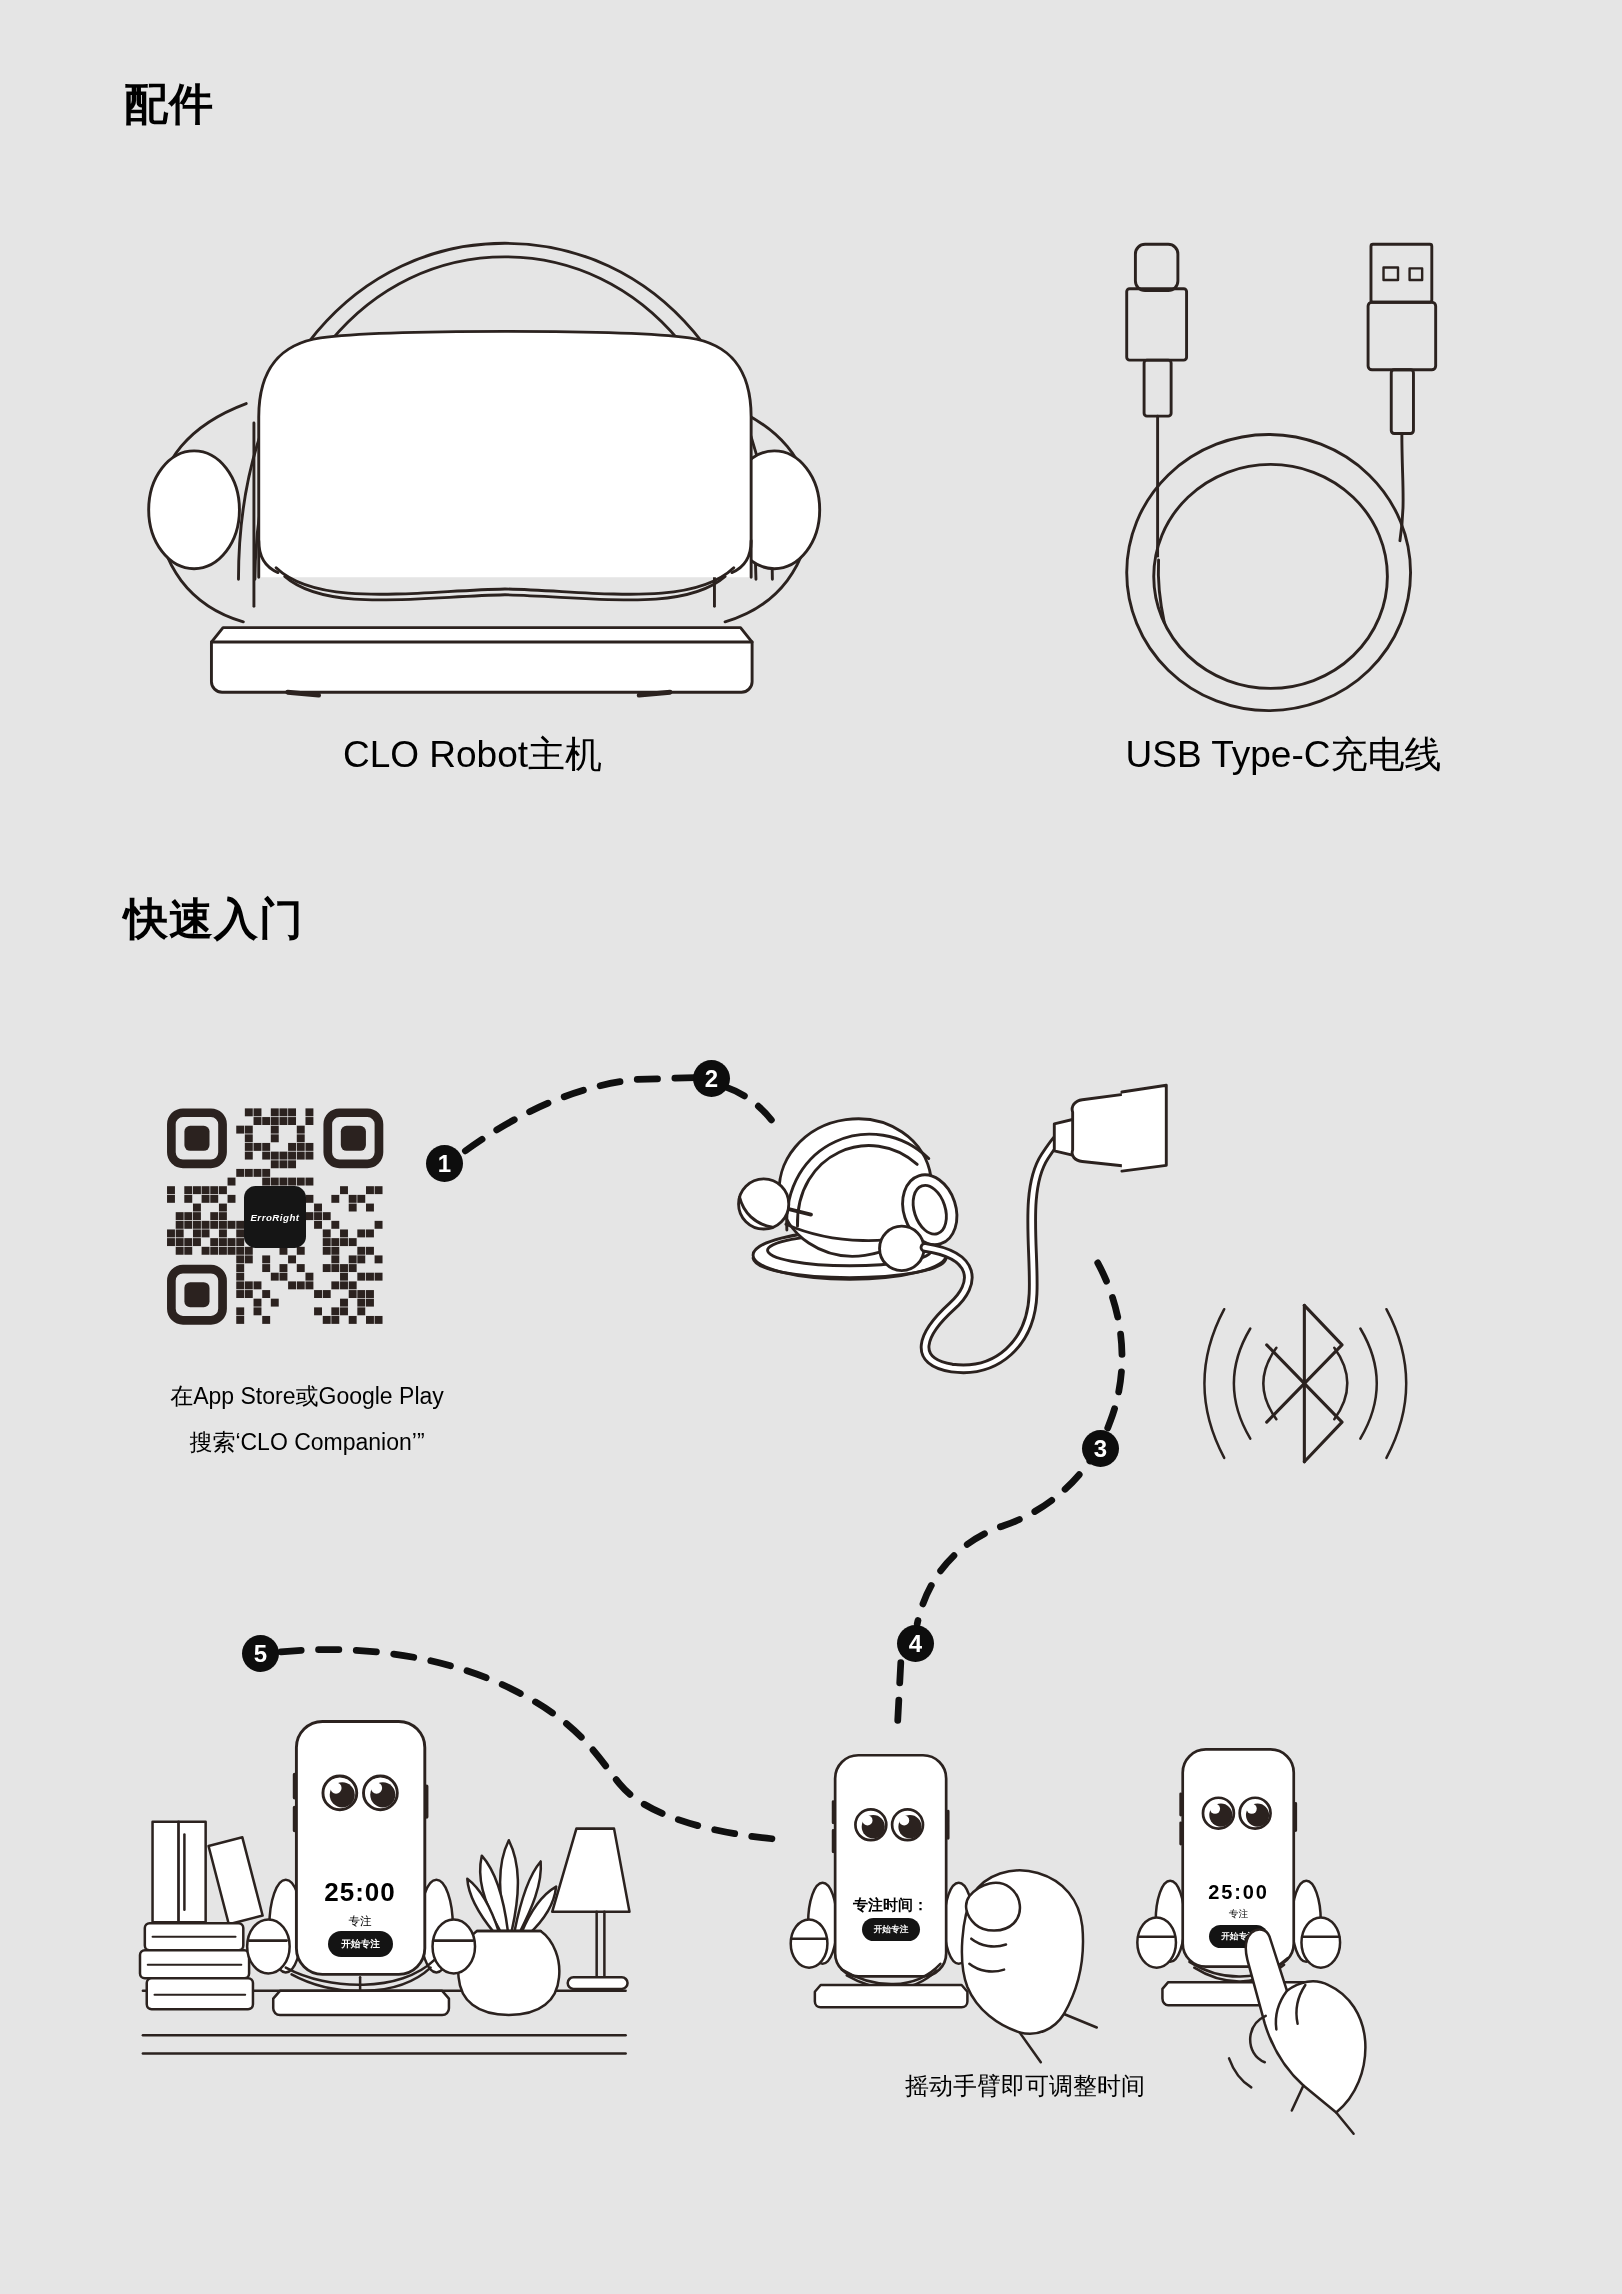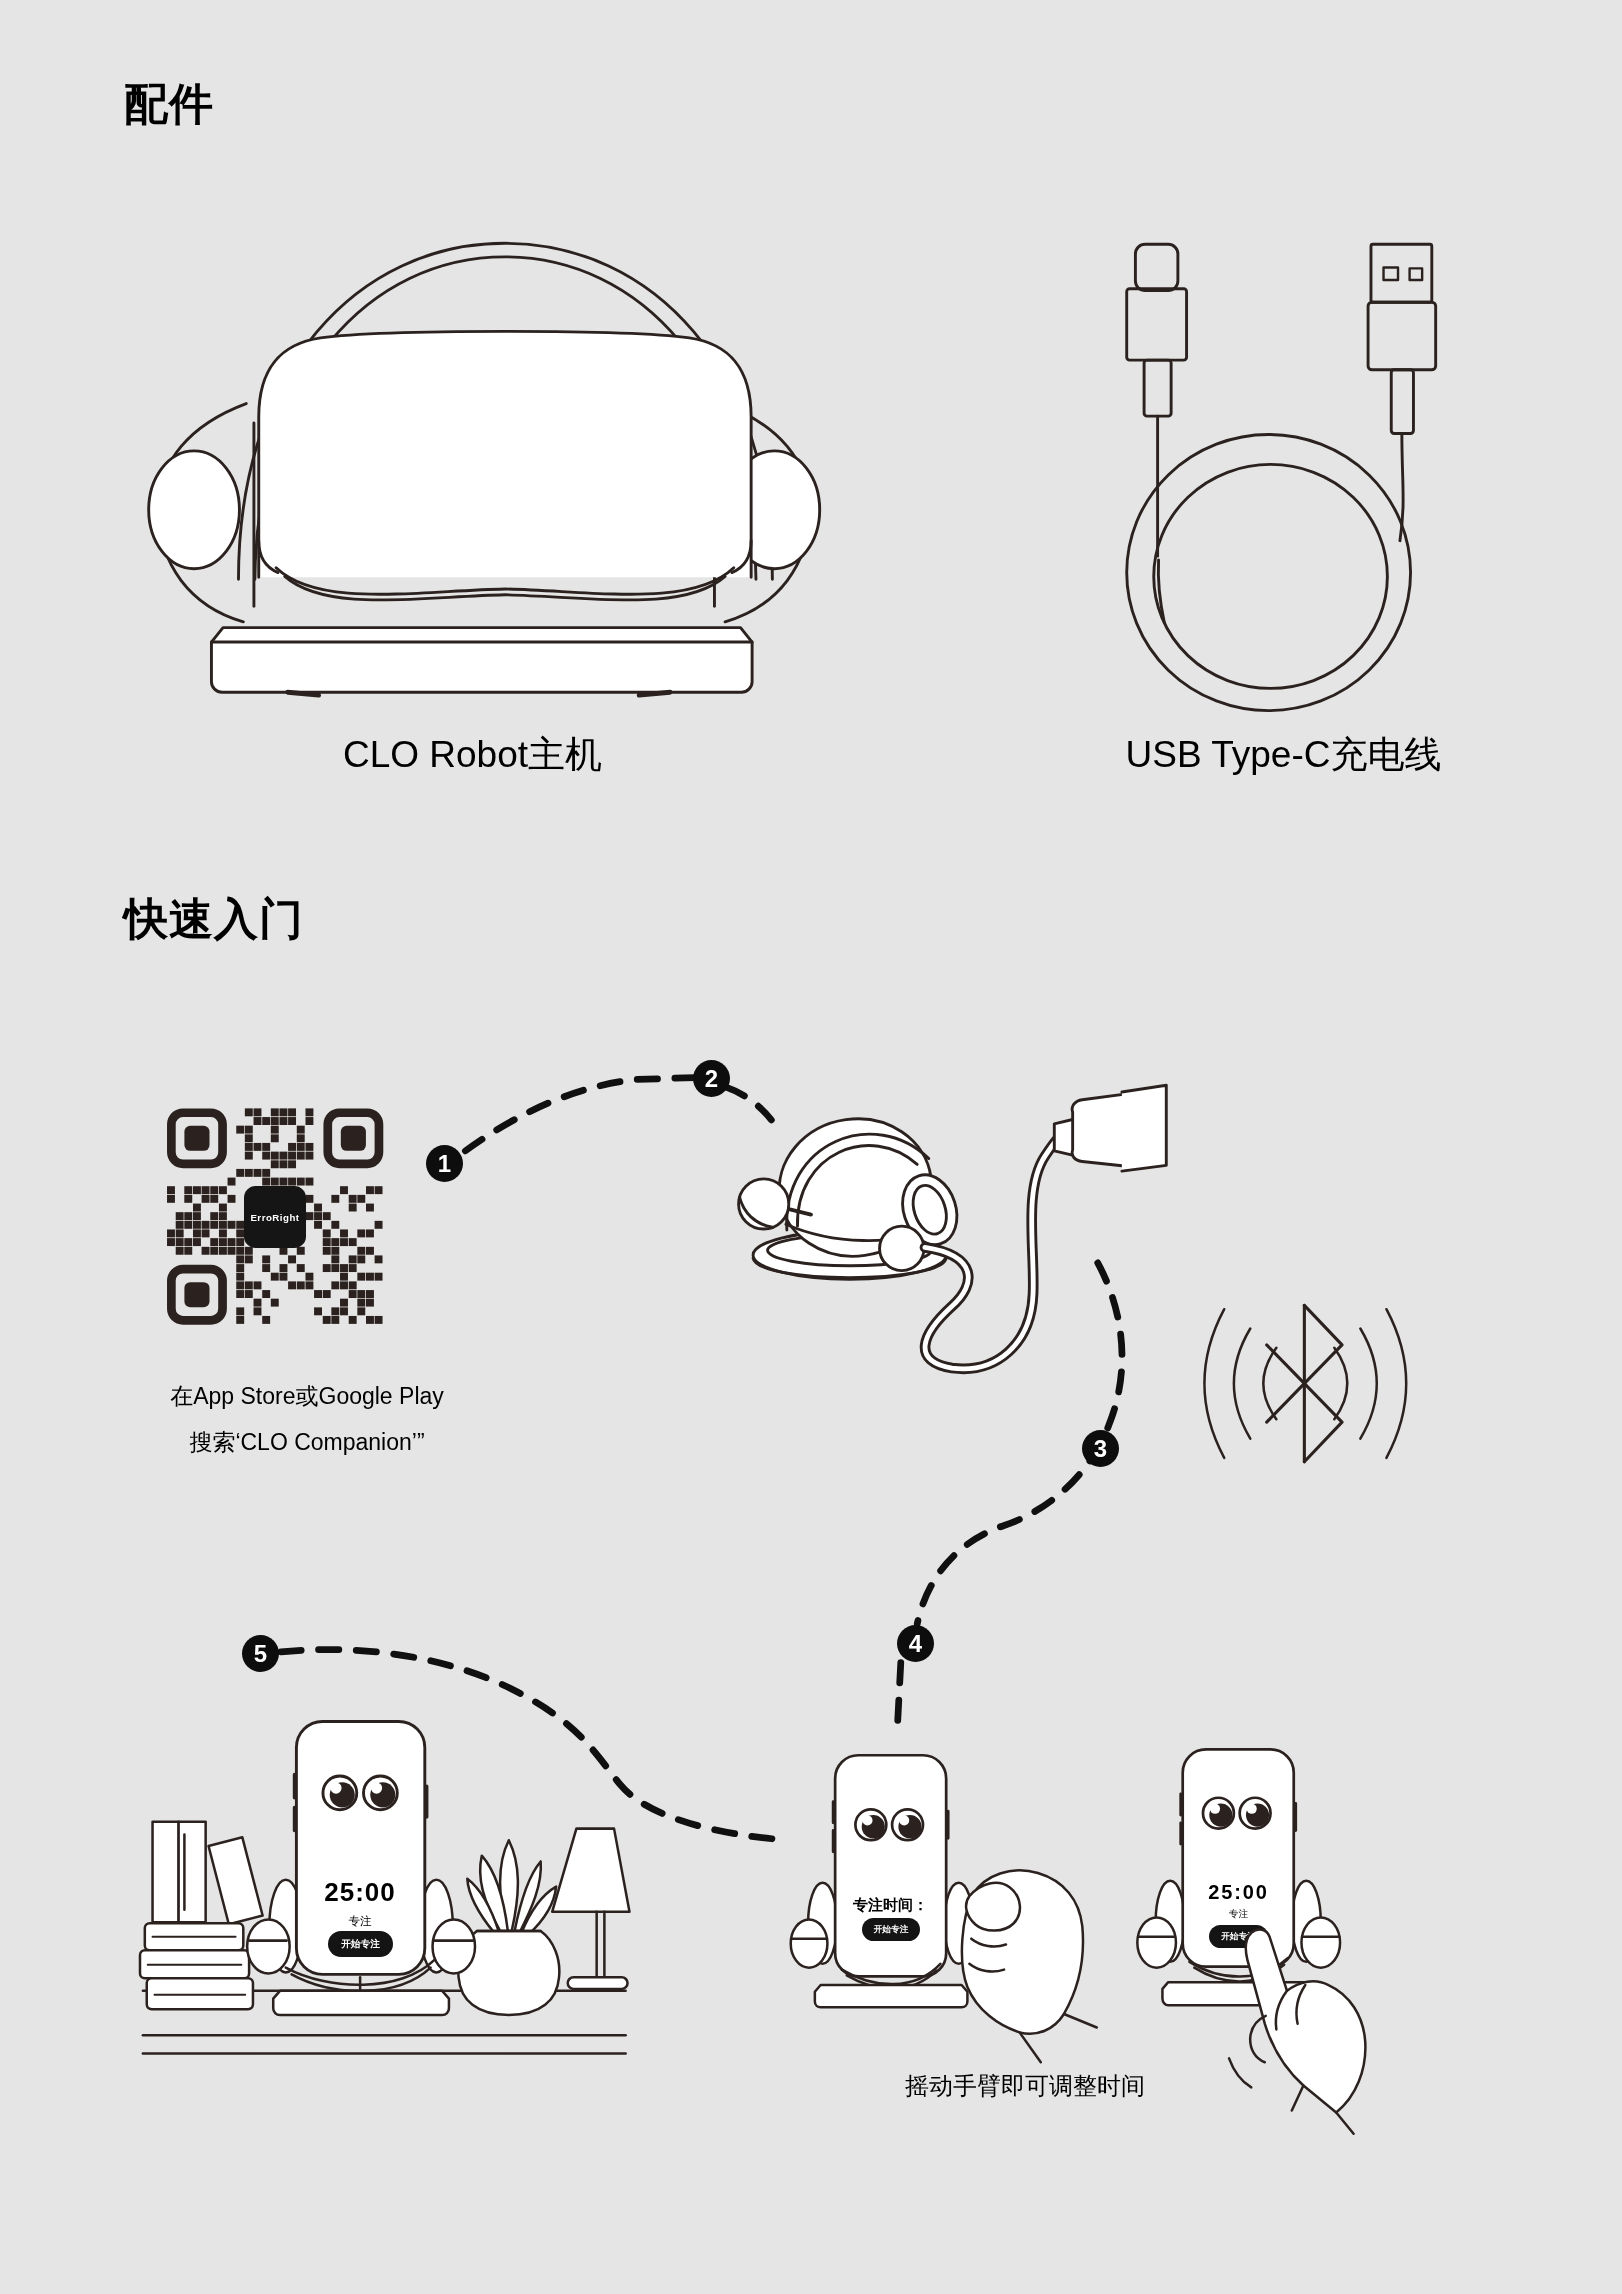--- a/index.html
+++ b/index.html
@@ -427,21 +427,21 @@
     </g>
   </svg>
 
   <div class="txt sec-title" style="left:124px;top:75px;">配件</div>
 
   <div class="txt item-caption center" style="left:241px;top:730px;width:463px;">CLO Robot主机</div>
   <div class="txt item-caption center" style="left:1052px;top:730px;width:463px;">USB Type-C充电线</div>
 
   <div class="txt sec-title" style="left:124px;top:890px;">快速入门</div>
 
-  <div class="qr-logo" style="left:244px;top:1186px;">
+  <div class="qr-logo" style="left:244px;top:1186px;font-style:italic;">
     <span>ErroRight</span>
   </div>
 
   <div class="txt step-note center" style="left:114px;top:1381px;width:386px;">在App Store或Google Play</div>
   <div class="txt step-note center" style="left:114px;top:1427px;width:386px;">搜索‘CLO Companion’”</div>
 
 
   <div class="txt bottom-note center" style="left:832px;top:2070px;width:386px;">摇动手臂即可调整时间</div>
 
   <div class="badge" style="left:426px;top:1145px;">1</div>

